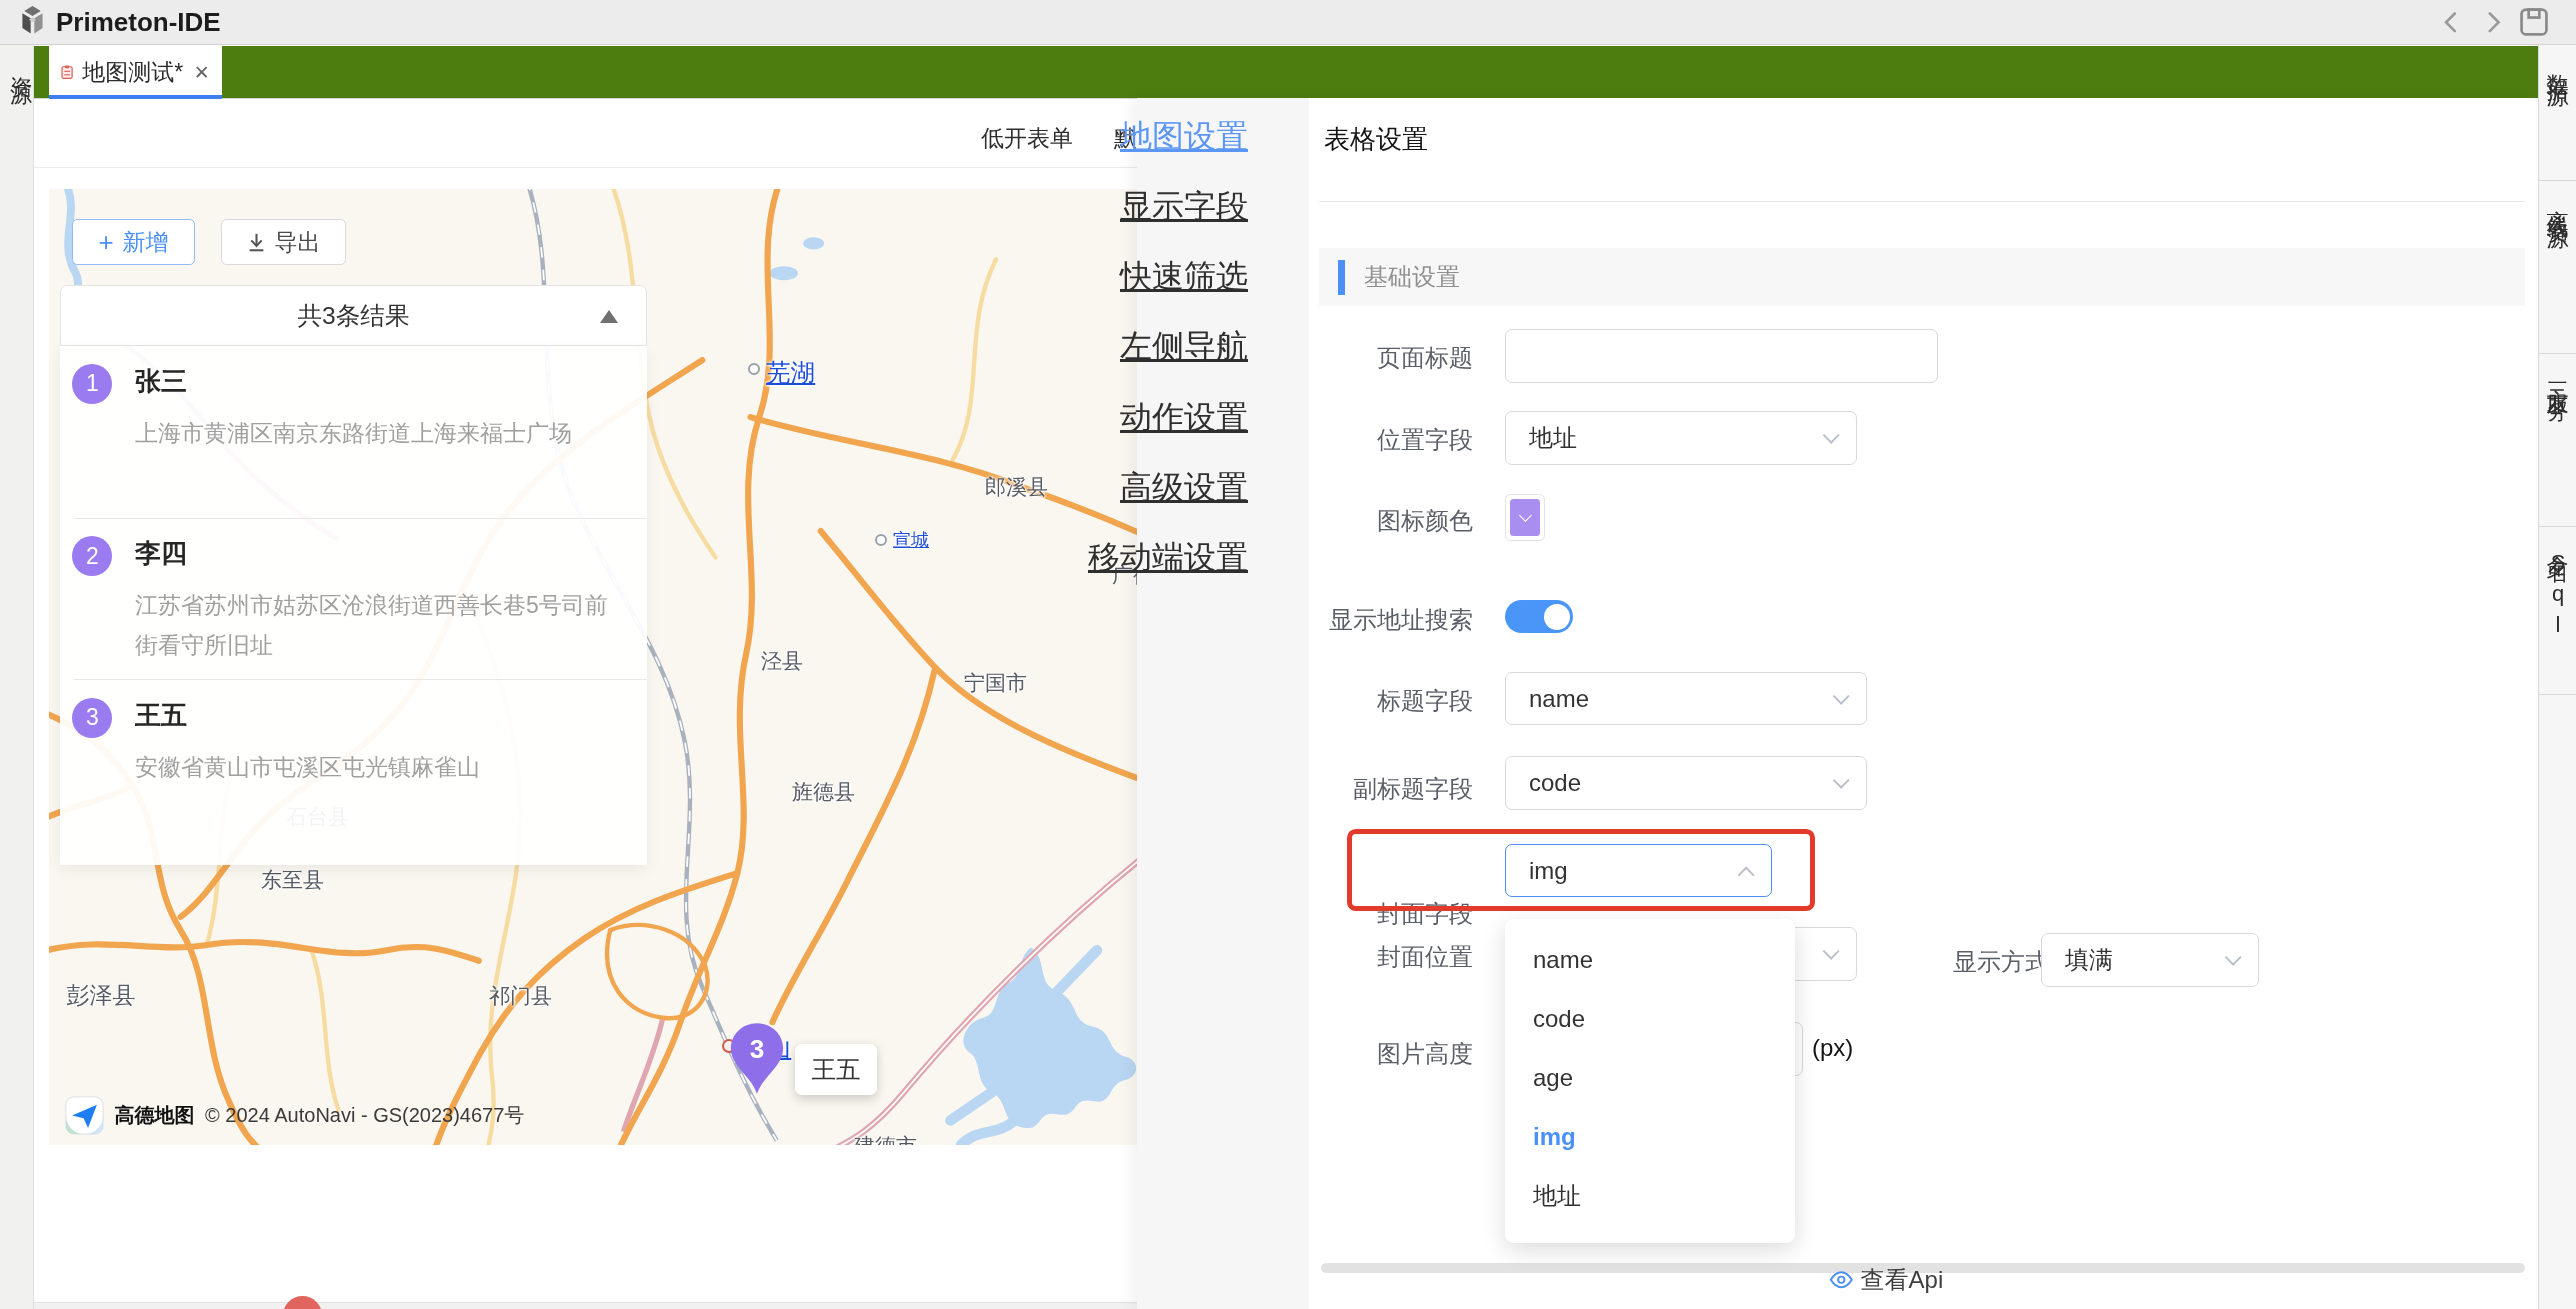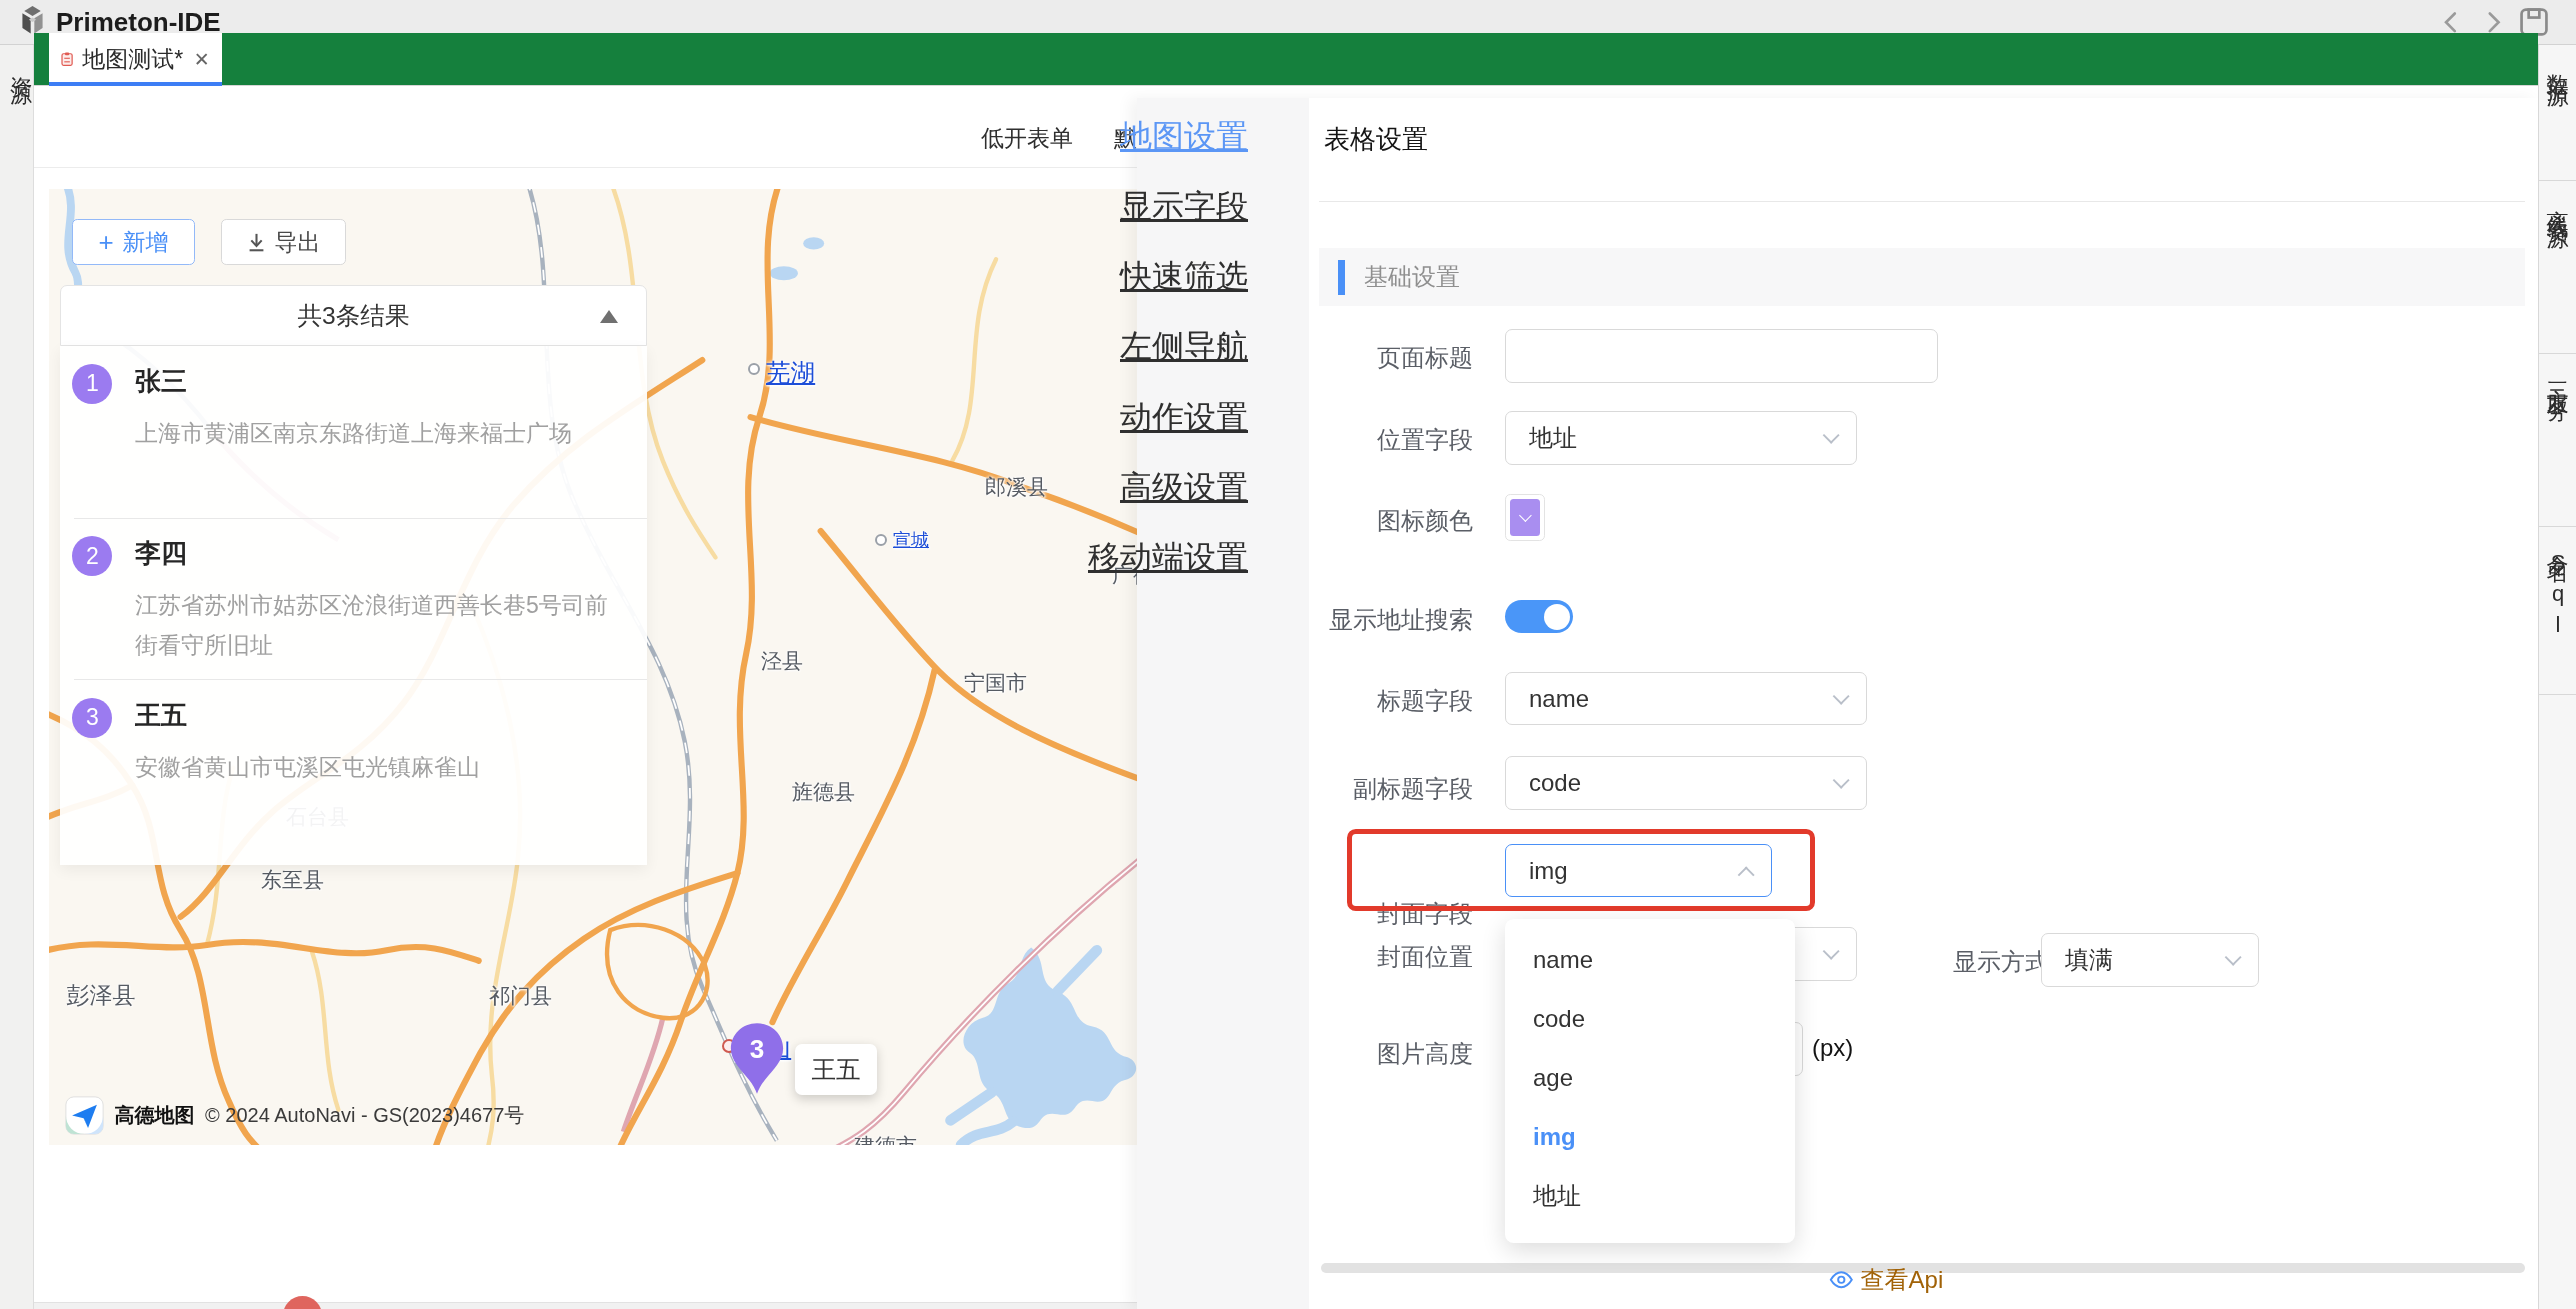--- a/index.html
+++ b/index.html
@@ -16,21 +16,21 @@
   .left-rail { position:absolute; left:0; top:45px; width:34px; height:1265px; background:#f1f1f0; border-right:0.9px solid #ddd; }
   .vtext { writing-mode:vertical-rl; text-orientation:upright; letter-spacing:7px; }
   .left-rail .vtext { position:absolute; left:6.1px; top:14px; font-size:22px; color:#2b2b2b; }
 
   
   .right-rail { position:absolute; left:2538px; top:45px; width:38px; height:1265px; background:#f6f6f6; border-left:0.9px solid #d8d8d8; }
   .rail-tab { width:100%; border-bottom:0.9px solid #d8d8d8; display:flex; justify-content:center; padding-top:10.5px; cursor:pointer; }
   .rail-tab .vtext { font-size:22px; color:#2b2b2b; letter-spacing:6.1px; }
 
   
-  .tabbar { position:absolute; left:34px; top:33px; width:2504px; height:53px; background:#15803d; border-bottom:0.9px solid #d6d6d6;text-decoration:underline; }
+  .tabbar { position:absolute; left:34px; top:46px; width:2504px; height:53px; background:#4d7c0f; border-bottom:0.9px solid #d6d6d6;text-decoration:underline; }
   .tab { position:absolute; left:15px; top:0; width:173px; height:53px; background:#fff; display:flex; align-items:center; padding:0 12.3px; gap:8.8px; cursor:pointer; }
   .tab-underline { position:absolute; left:0; bottom:0; width:100%; height:4.4px; background:#3d7ef5; }
   .tab-label { font-size:23px; color:#2b2b2b; white-space:nowrap; }
   .tab-close { font-size:19px; color:#666; margin-left:1.8px; cursor:pointer; }
 
   
   .toolbar-item { position:absolute; font-size:23px; color:#2f2f2f; white-space:nowrap; cursor:pointer; }
   .toolbar-divider { position:absolute; left:34px; top:167px; width:1105px; height:0.9px; background:#ececec; }
 
   
@@ -82,21 +82,21 @@
   .swatch-chev { width:8.8px; height:8.8px; border-right:1.8px solid #fff; border-bottom:1.8px solid #fff; transform:rotate(45deg); margin-top:-3.5px; }
   .toggle { position:absolute; left:368px; top:502px; width:68px; height:33px; border-radius:16.7px; background:#4a96f8; cursor:pointer; }
   .toggle-knob { position:absolute; right:3.5px; top:3.5px; width:26px; height:26px; border-radius:50%; background:#fff; }
   .red-focus { position:absolute; left:210px; top:731px; width:468px; height:82px; border:5.3px solid #e23a2b; border-radius:8.8px; z-index:12; pointer-events:none; }
   .sel-focused { border:1.8px solid #4a90f7; }
   .dropdown { position:absolute; left:368px; top:821px; width:290px; height:324px; background:#fff; border-radius:8.8px; box-shadow:0 7px 24.6px rgba(0,0,0,.14); z-index:20; padding-top:10.5px; }
   .dd-item { height:59px; line-height:59px; padding-left:28px; font-size:24px; color:#333; cursor:pointer; }
   .dd-item.selected { color:#4a90f7; font-weight:700; }
   .px-suffix { position:absolute; left:675px; top:936px; font-size:24px; color:#141414; }
   .h-scrollbar { position:absolute; left:184px; top:1165px; width:1204px; height:9.6px; background:#e2e2e2; border-radius:5.3px; cursor:pointer; }
-  .api-link { position:absolute; left:692px; top:1166px; display:flex; align-items:center; gap:7px; color:#a16207; font-size:24px; cursor:pointer; z-index:21; }
+  .api-link { position:absolute; left:692px; top:1166px; display:flex; align-items:center; gap:7px; color:#404040; font-size:24px; cursor:pointer; z-index:21; }
 </style>
 </head>
 <body>
 
 <div id="root">
 
   <div class="titlebar">
     <svg width="33" height="33" style="position:absolute;left:16px;top:5.3px;" viewBox="0 0 36 36">
       <polygon points="18,1 27,6.5 18,12 9,6.5" fill="#6e6e6e"></polygon>
       <polygon points="7,9 16,14.5 16,31 7,25" fill="#4f4f4f"></polygon>

